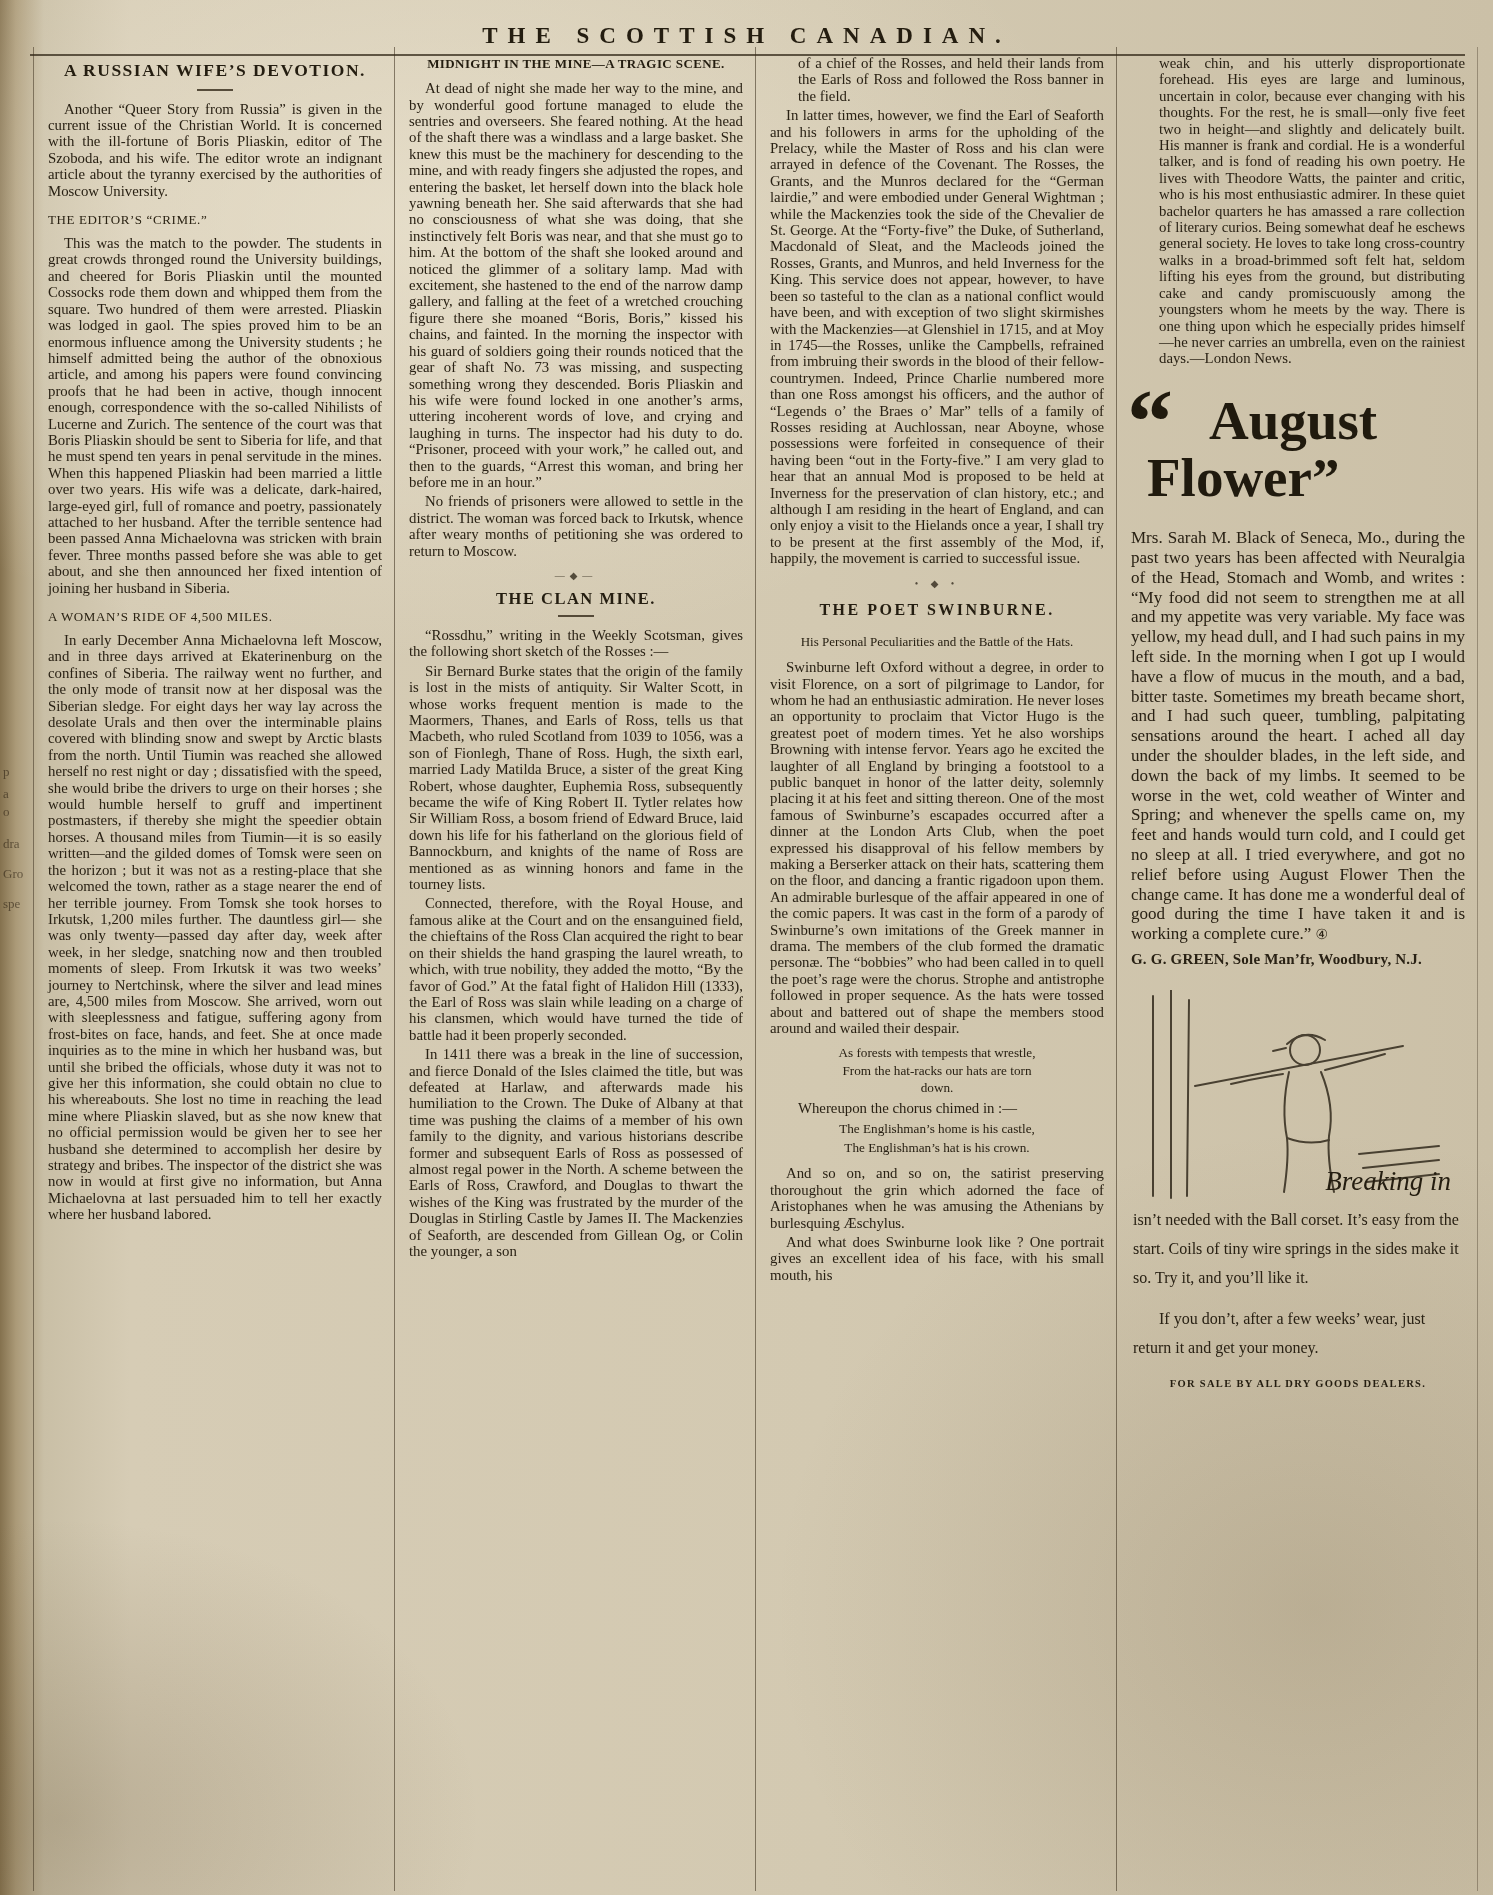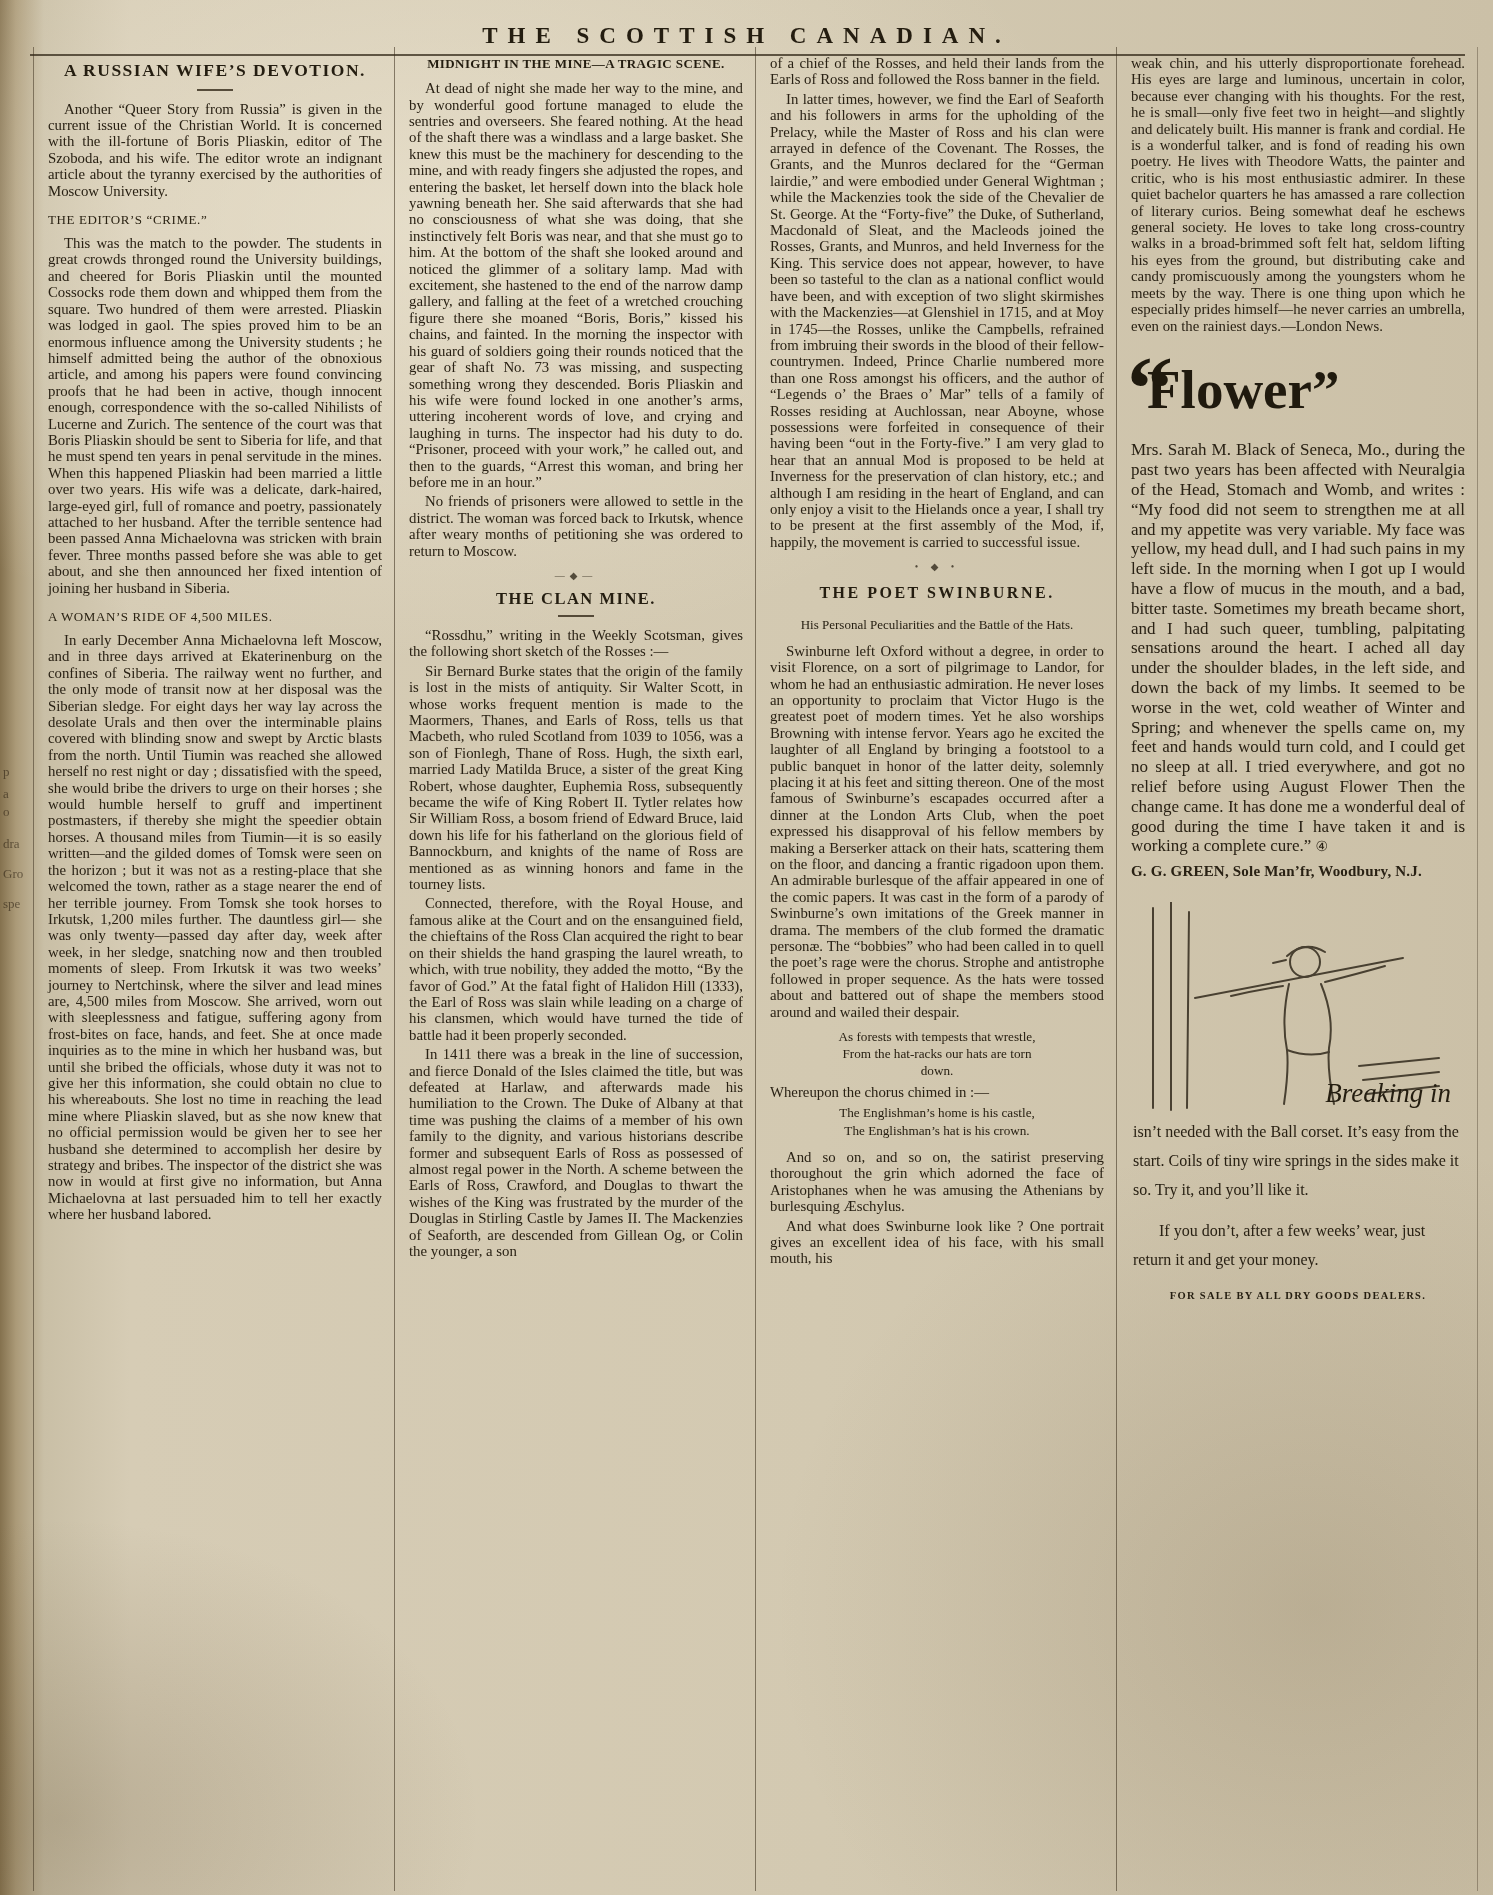--- a/index.html
+++ b/index.html
@@ -31,21 +31,21 @@
     border-left: 1px solid rgba(55,42,24,.5);
     border-right: 1px solid rgba(55,42,24,.35);
   }
   .col { flex: 1 1 0; padding: 8px 12px 0 14px; overflow: hidden; }
   .col + .col { border-left: 1px solid rgba(55,42,24,.55); }
 
   .body {
     margin: 0 0 3px 0; font-size: 14.8px; line-height: 16.4px;
     text-align: justify; text-indent: 16px;
   }
-  .noindent { text-indent: 0; }
+  .noindent { text-indent: 0; margin-left: 28px; }
 
   .art-title {
     margin: 4px 0 0; text-align: center; font-size: 17.5px; font-weight: bold;
     letter-spacing: 1.5px; line-height: 1.35; color: #241d10;
   }
   .title-rule { width: 36px; margin: 6px auto 10px; border-top: 2px solid rgba(40,30,14,.75); }
 
   .subhead {
     margin: 13px 0 7px; text-align: left; font-size: 13px; font-weight: normal;
     letter-spacing: .6px; color: #2b2314;
@@ -182,20 +182,21 @@
     </section>
 
     <section class="col">
       <article>
         <p class="body noindent">weak chin, and his utterly disproportionate forehead. His eyes are large and luminous, uncertain in color, because ever changing with his thoughts. For the rest, he is small—only five feet two in height—and slightly and delicately built. His manner is frank and cordial. He is a wonderful talker, and is fond of reading his own poetry. He lives with Theodore Watts, the painter and critic, who is his most enthusiastic admirer. In these quiet bachelor quarters he has amassed a rare collection of literary curios. Being somewhat deaf he eschews general society. He loves to take long cross-country walks in a broad-brimmed soft felt hat, seldom lifting his eyes from the ground, but distributing cake and candy promiscuously among the youngsters whom he meets by the way. There is one thing upon which he especially prides himself—he never carries an umbrella, even on the rainiest days.—London News.</p>
       </article>
 
       <article class="af">
         <div class="af-title">
           <span class="af-quote">“</span>
+          <div class="af-line1">August</div>
           <div class="af-line2">Flower”</div>
         </div>
         <p class="af-body"><span class="lead">Mrs. Sarah M. Black of Seneca, Mo., during the past two years has been affected with Neuralgia of the Head, Stomach and Womb, and writes : “My food did not seem to strengthen me at all and my appetite was very variable. My face was yellow, my head dull, and I had such pains in my left side. In the morning when I got up I would have a flow of mucus in the mouth, and a bad, bitter taste. Sometimes my breath became short, and I had such queer, tumbling, palpitating sensations around the heart. I ached all day under the shoulder blades, in the left side, and down the back of my limbs. It seemed to be worse in the wet, cold weather of Winter and Spring; and whenever the spells came on, my feet and hands would turn cold, and I could get no sleep at all. I tried everywhere, and got no relief before using August Flower Then the change came. It has done me a wonderful deal of good during the time I have taken it and is working a complete cure.”</span> <span class="af-mark">④</span></p>
         <div class="af-sign">G. G. GREEN, Sole Man’fr, Woodbury, N.J.</div>
       </article>
 
       <article class="corset">
         <svg class="corset-art" viewBox="0 0 310 210" width="310" height="210" xmlns="http://www.w3.org/2000/svg">
           <g fill="none" stroke="#2c2417" stroke-width="2" stroke-linecap="round" opacity="0.82">
             <line x1="16" y1="6" x2="16" y2="206"></line>

